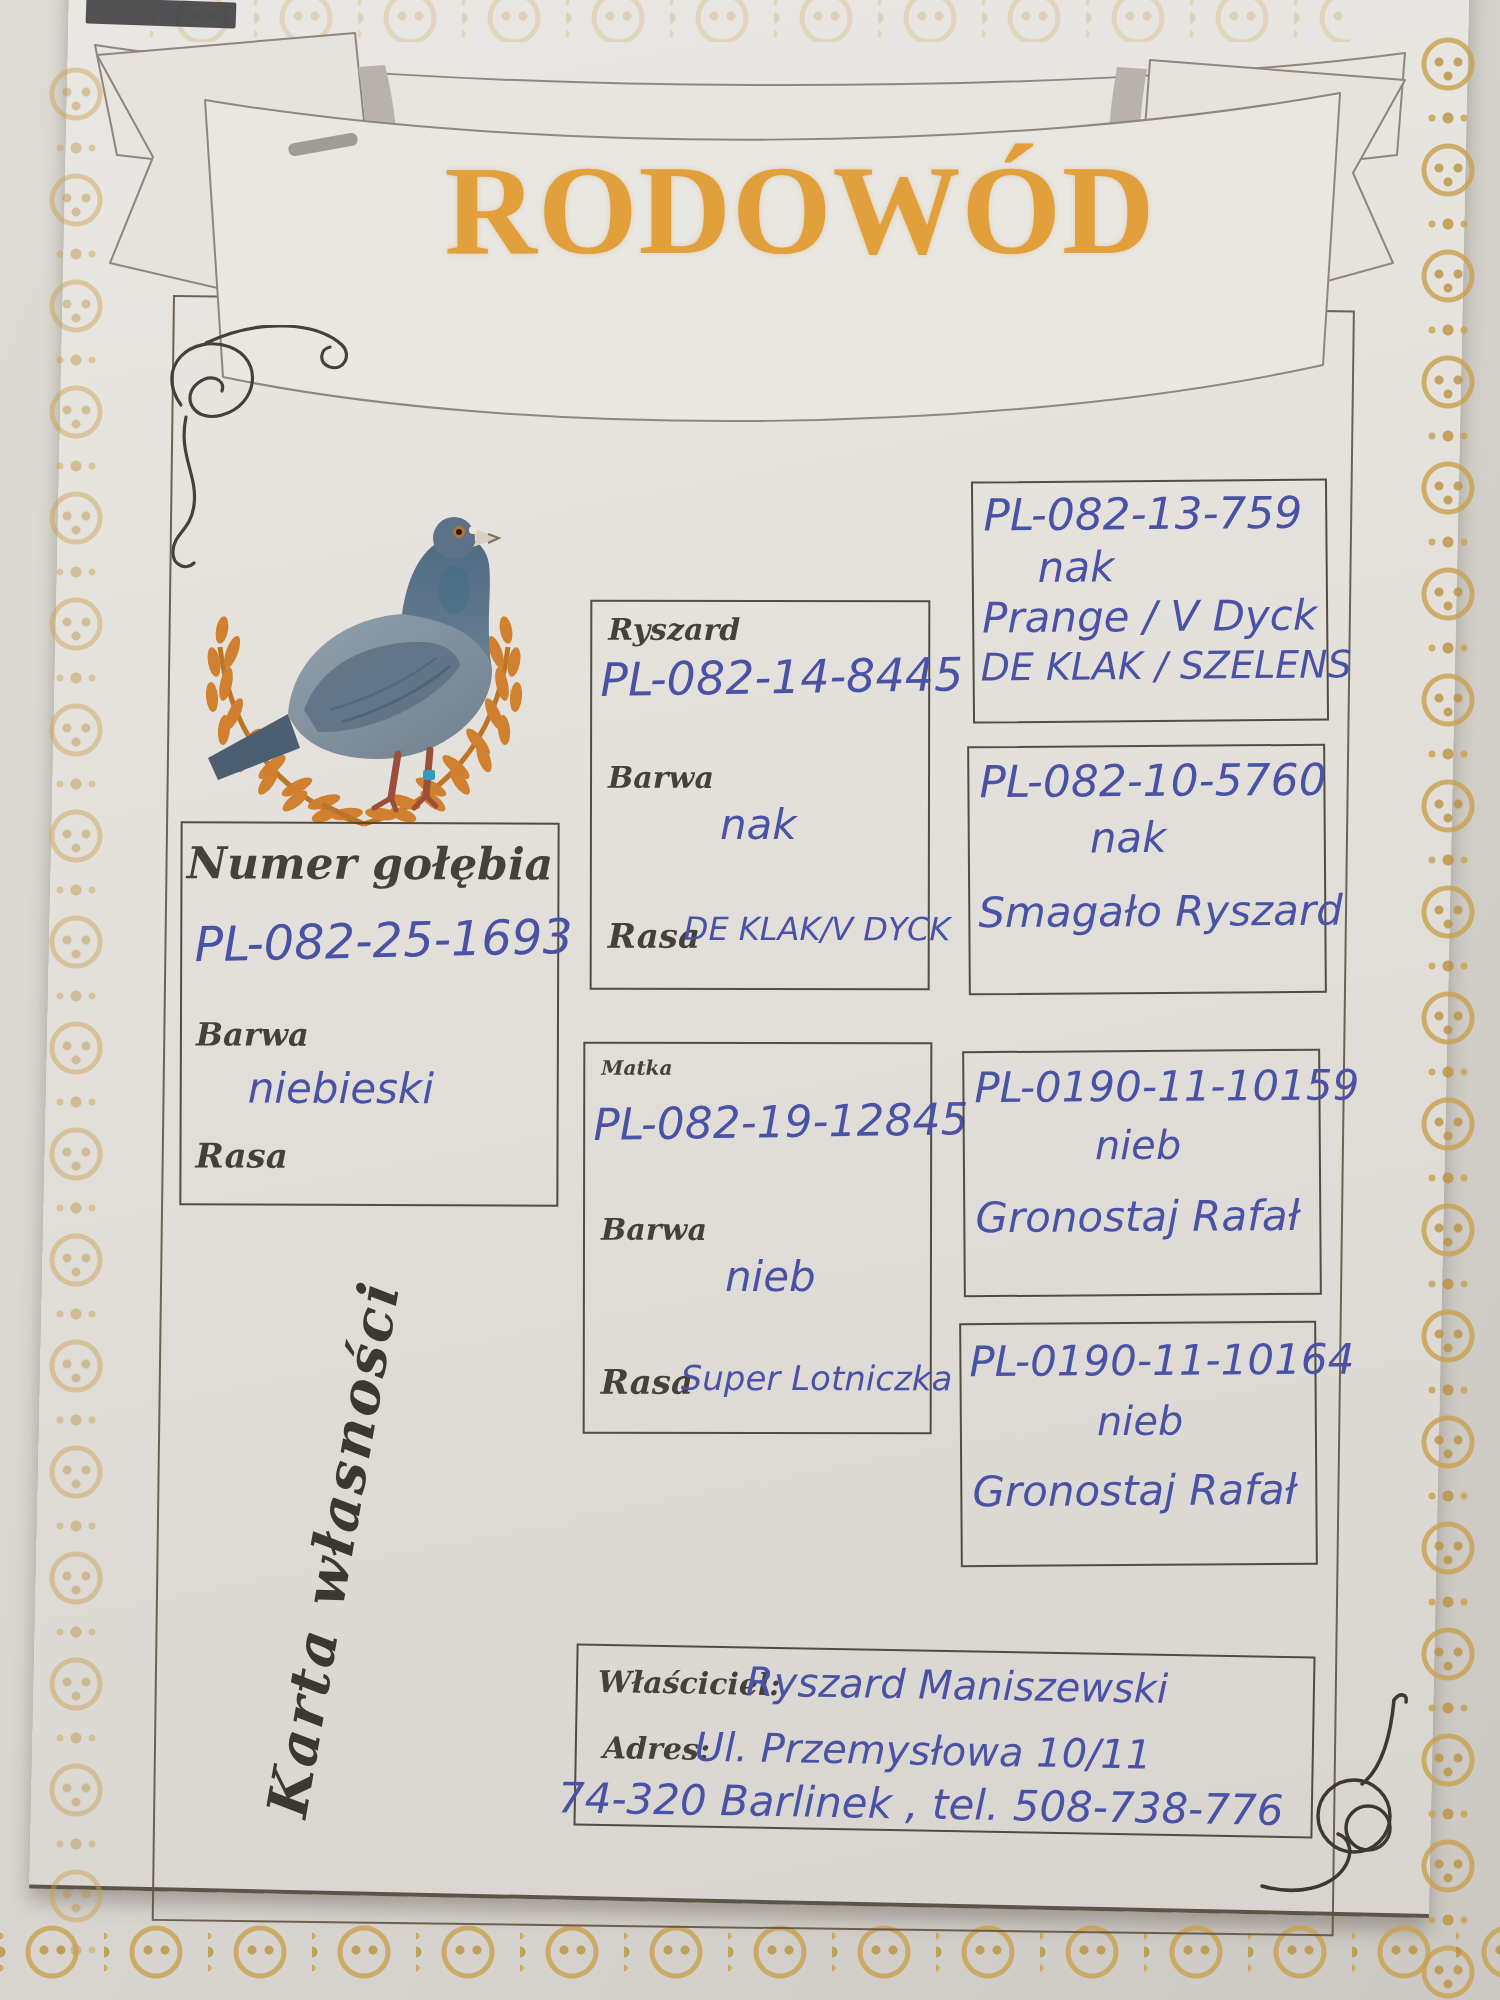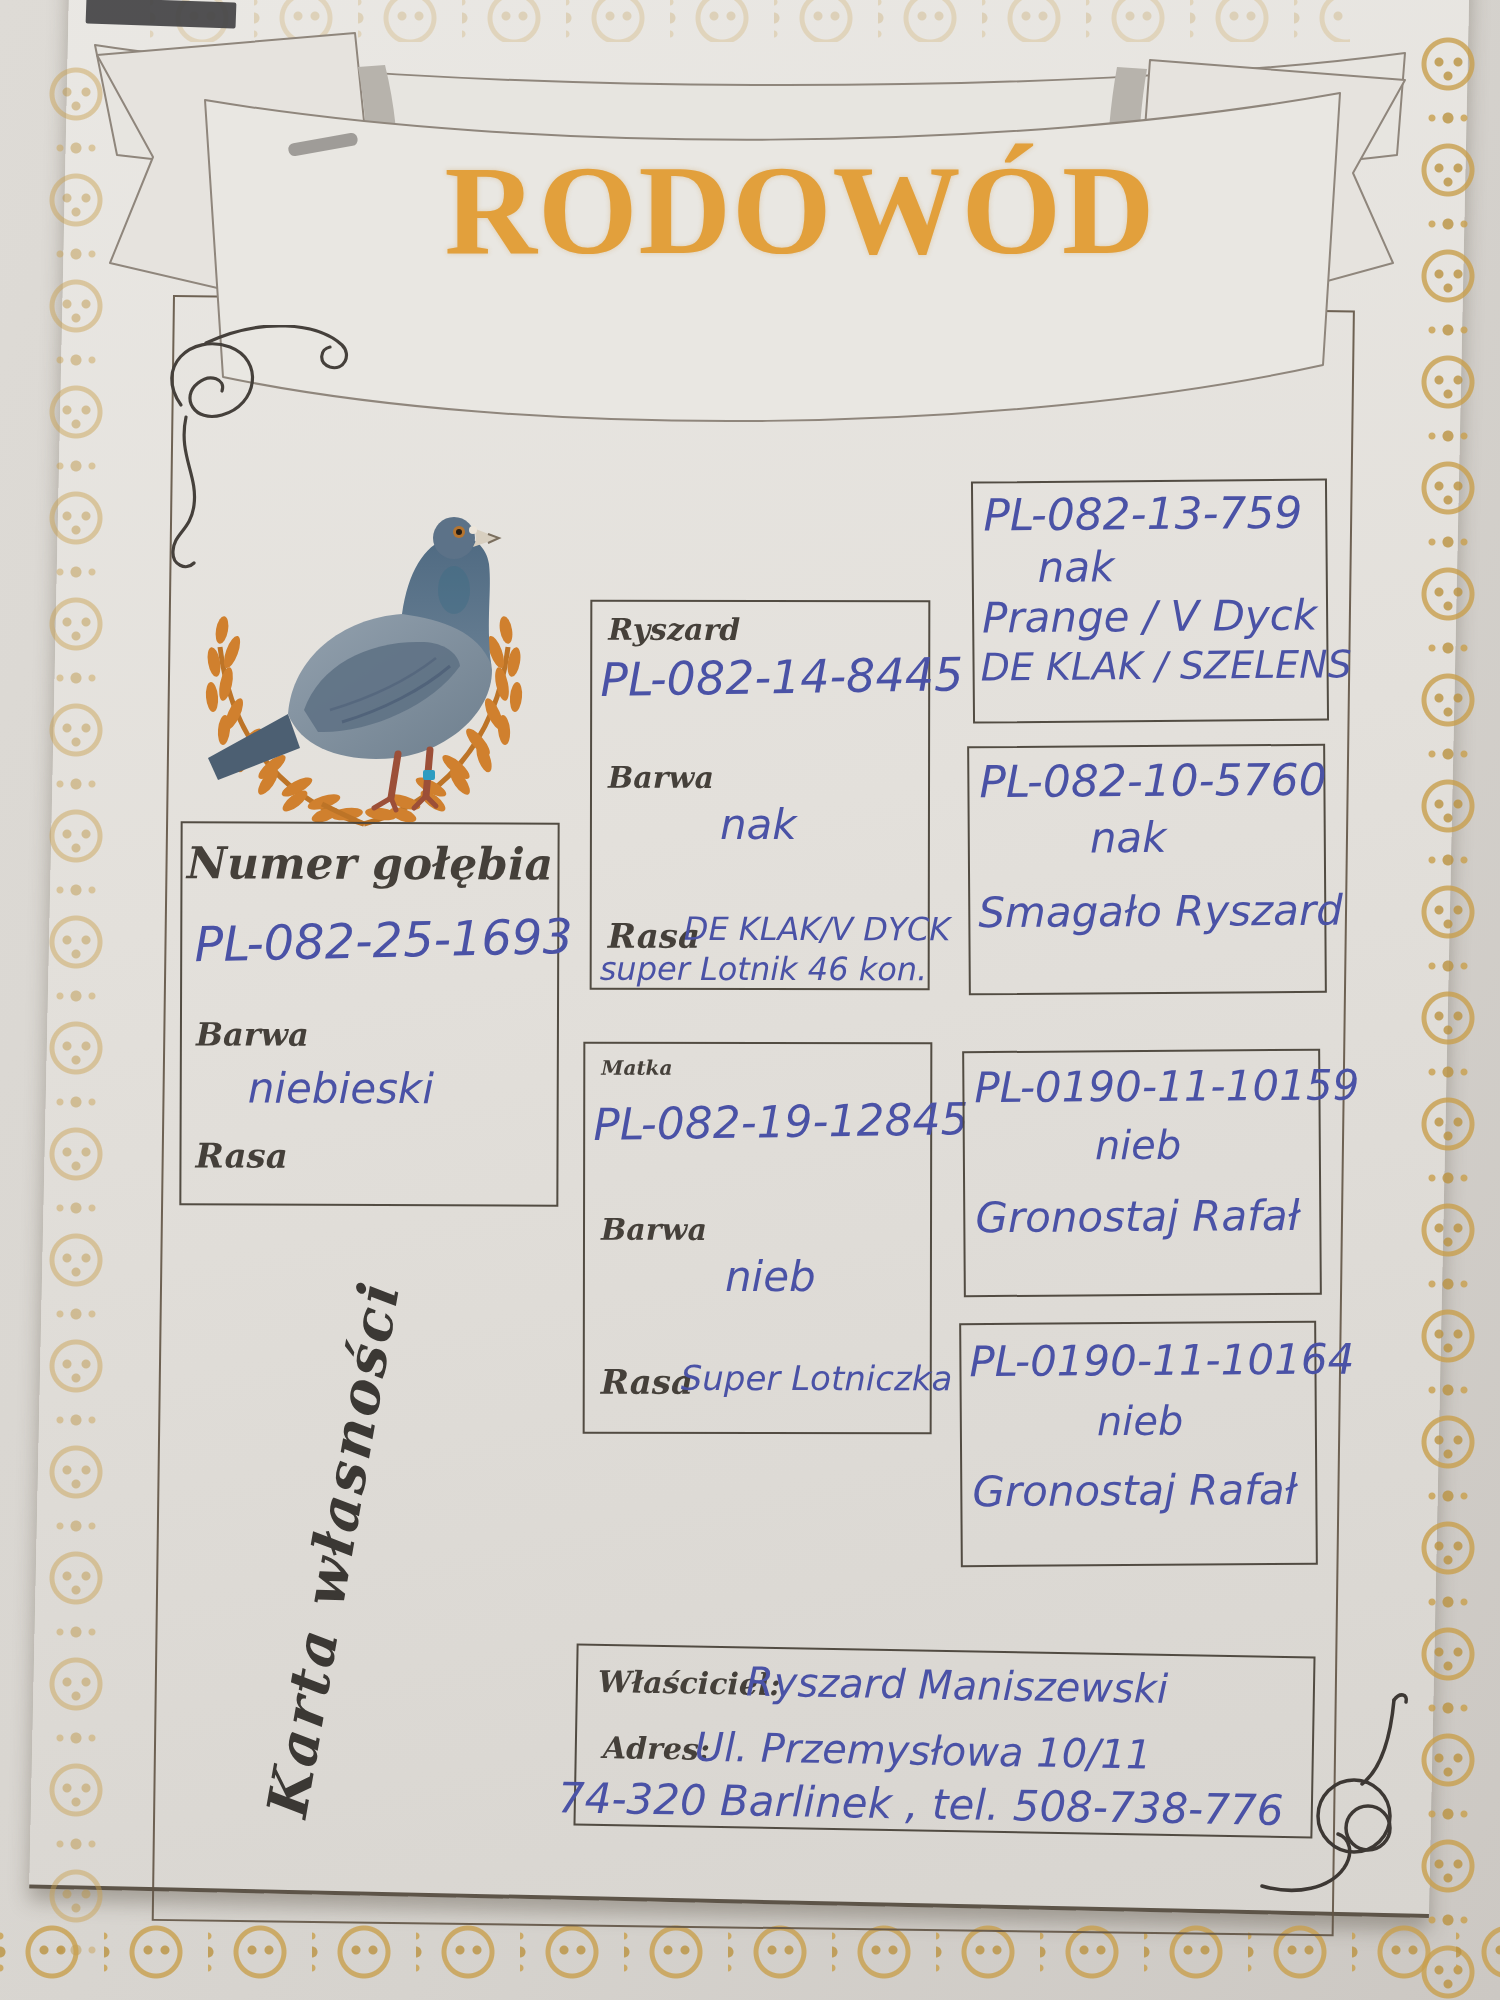--- a/index.html
+++ b/index.html
@@ -144,21 +144,20 @@
     <div class="abs plabel" style="left:14px;top:312px;font-size:34px;">Rasa</div>
   </div>
 
   <div class="bx" style="left:590px;top:600px;width:336px;height:386px;transform:rotate(0.1deg);">
     <div class="abs plabel" style="left:16px;top:10px;font-size:30px;">Ryszard</div>
     <div class="abs hand" style="left:8px;top:48px;font-size:46px;transform:rotate(-1deg);">PL-082-14-8445</div>
     <div class="abs plabel" style="left:16px;top:158px;font-size:30px;">Barwa</div>
     <div class="abs hand" style="left:128px;top:198px;font-size:42px;">nak</div>
     <div class="abs plabel" style="left:16px;top:314px;font-size:34px;">Rasa</div>
     <div class="abs hand" style="left:92px;top:308px;font-size:32px;">DE KLAK/V DYCK</div>
-    <div class="abs hand" style="left:8px;top:348px;font-size:32px;">super Lotnik 46 kon.</div>
   </div>
 
   <div class="bx" style="left:583px;top:1042px;width:345px;height:388px;transform:rotate(0.1deg);">
     <div class="abs plabel" style="left:16px;top:12px;font-size:20px;">Matka</div>
     <div class="abs hand" style="left:8px;top:52px;font-size:44px;transform:rotate(-1deg);">PL-082-19-12845</div>
     <div class="abs plabel" style="left:16px;top:168px;font-size:30px;">Barwa</div>
     <div class="abs hand" style="left:140px;top:208px;font-size:42px;">nieb</div>
     <div class="abs plabel" style="left:16px;top:318px;font-size:34px;">Rasa</div>
     <div class="abs hand" style="left:96px;top:314px;font-size:34px;">Super Lotniczka</div>
   </div>

